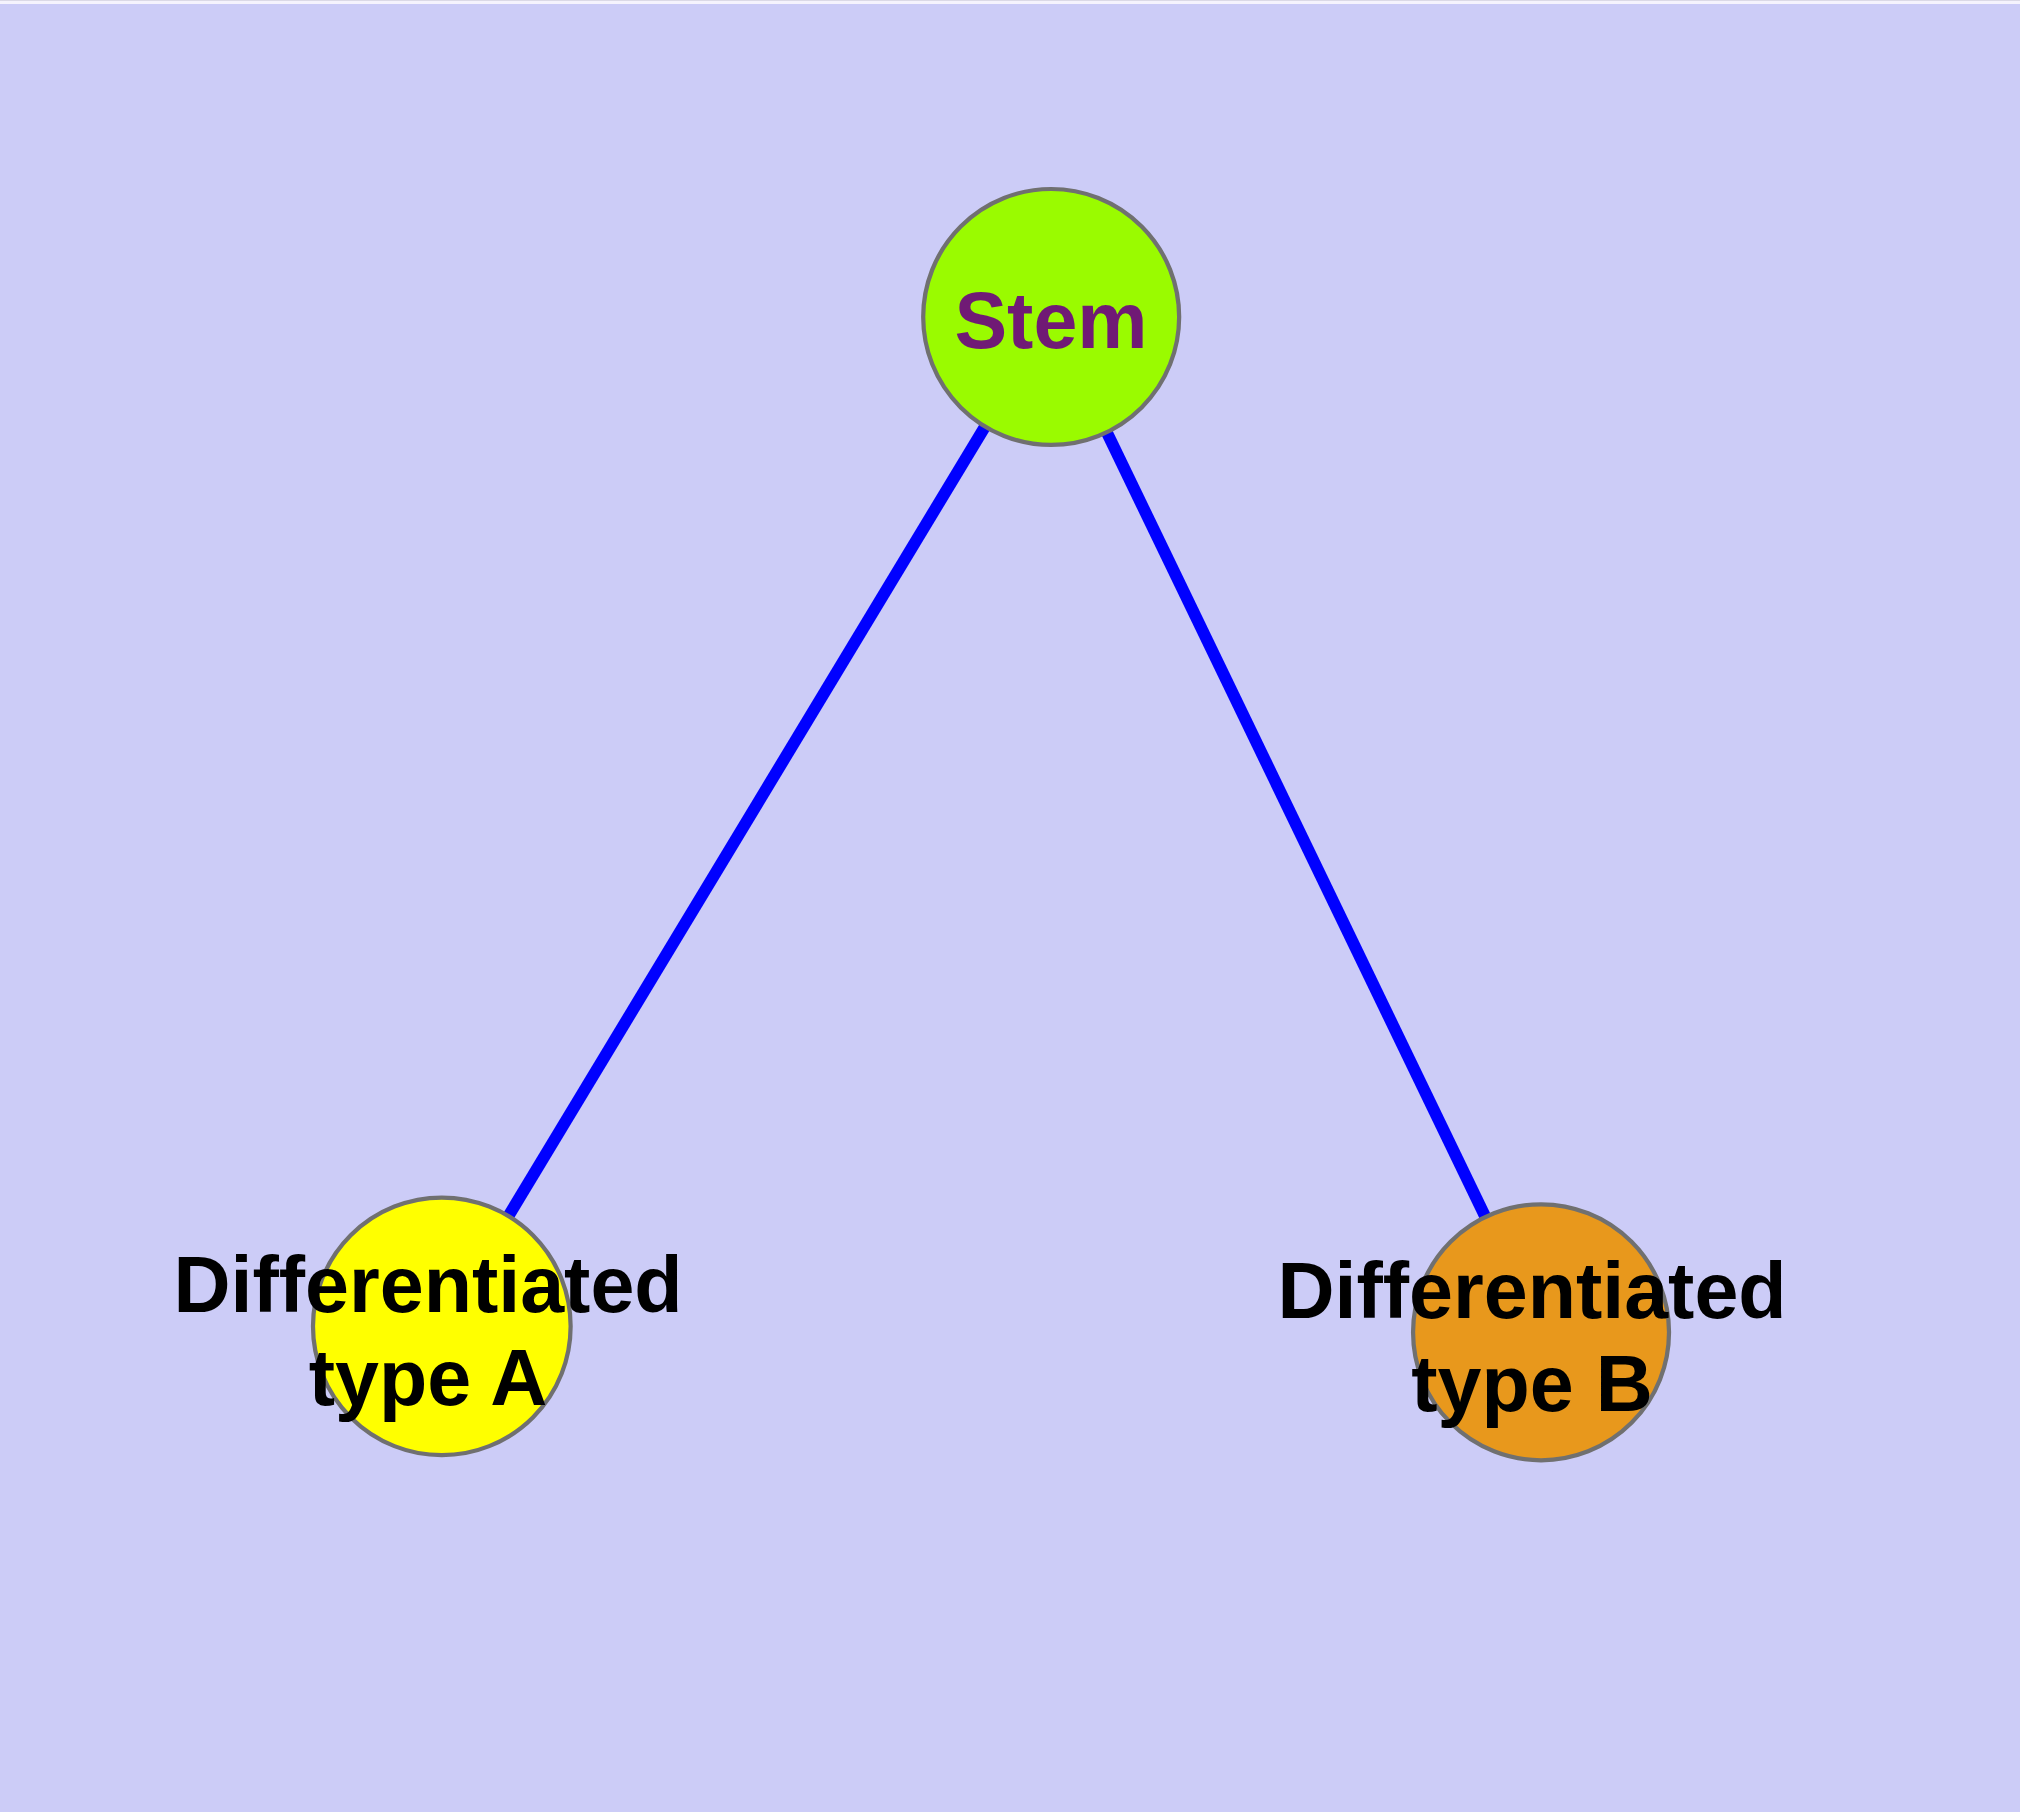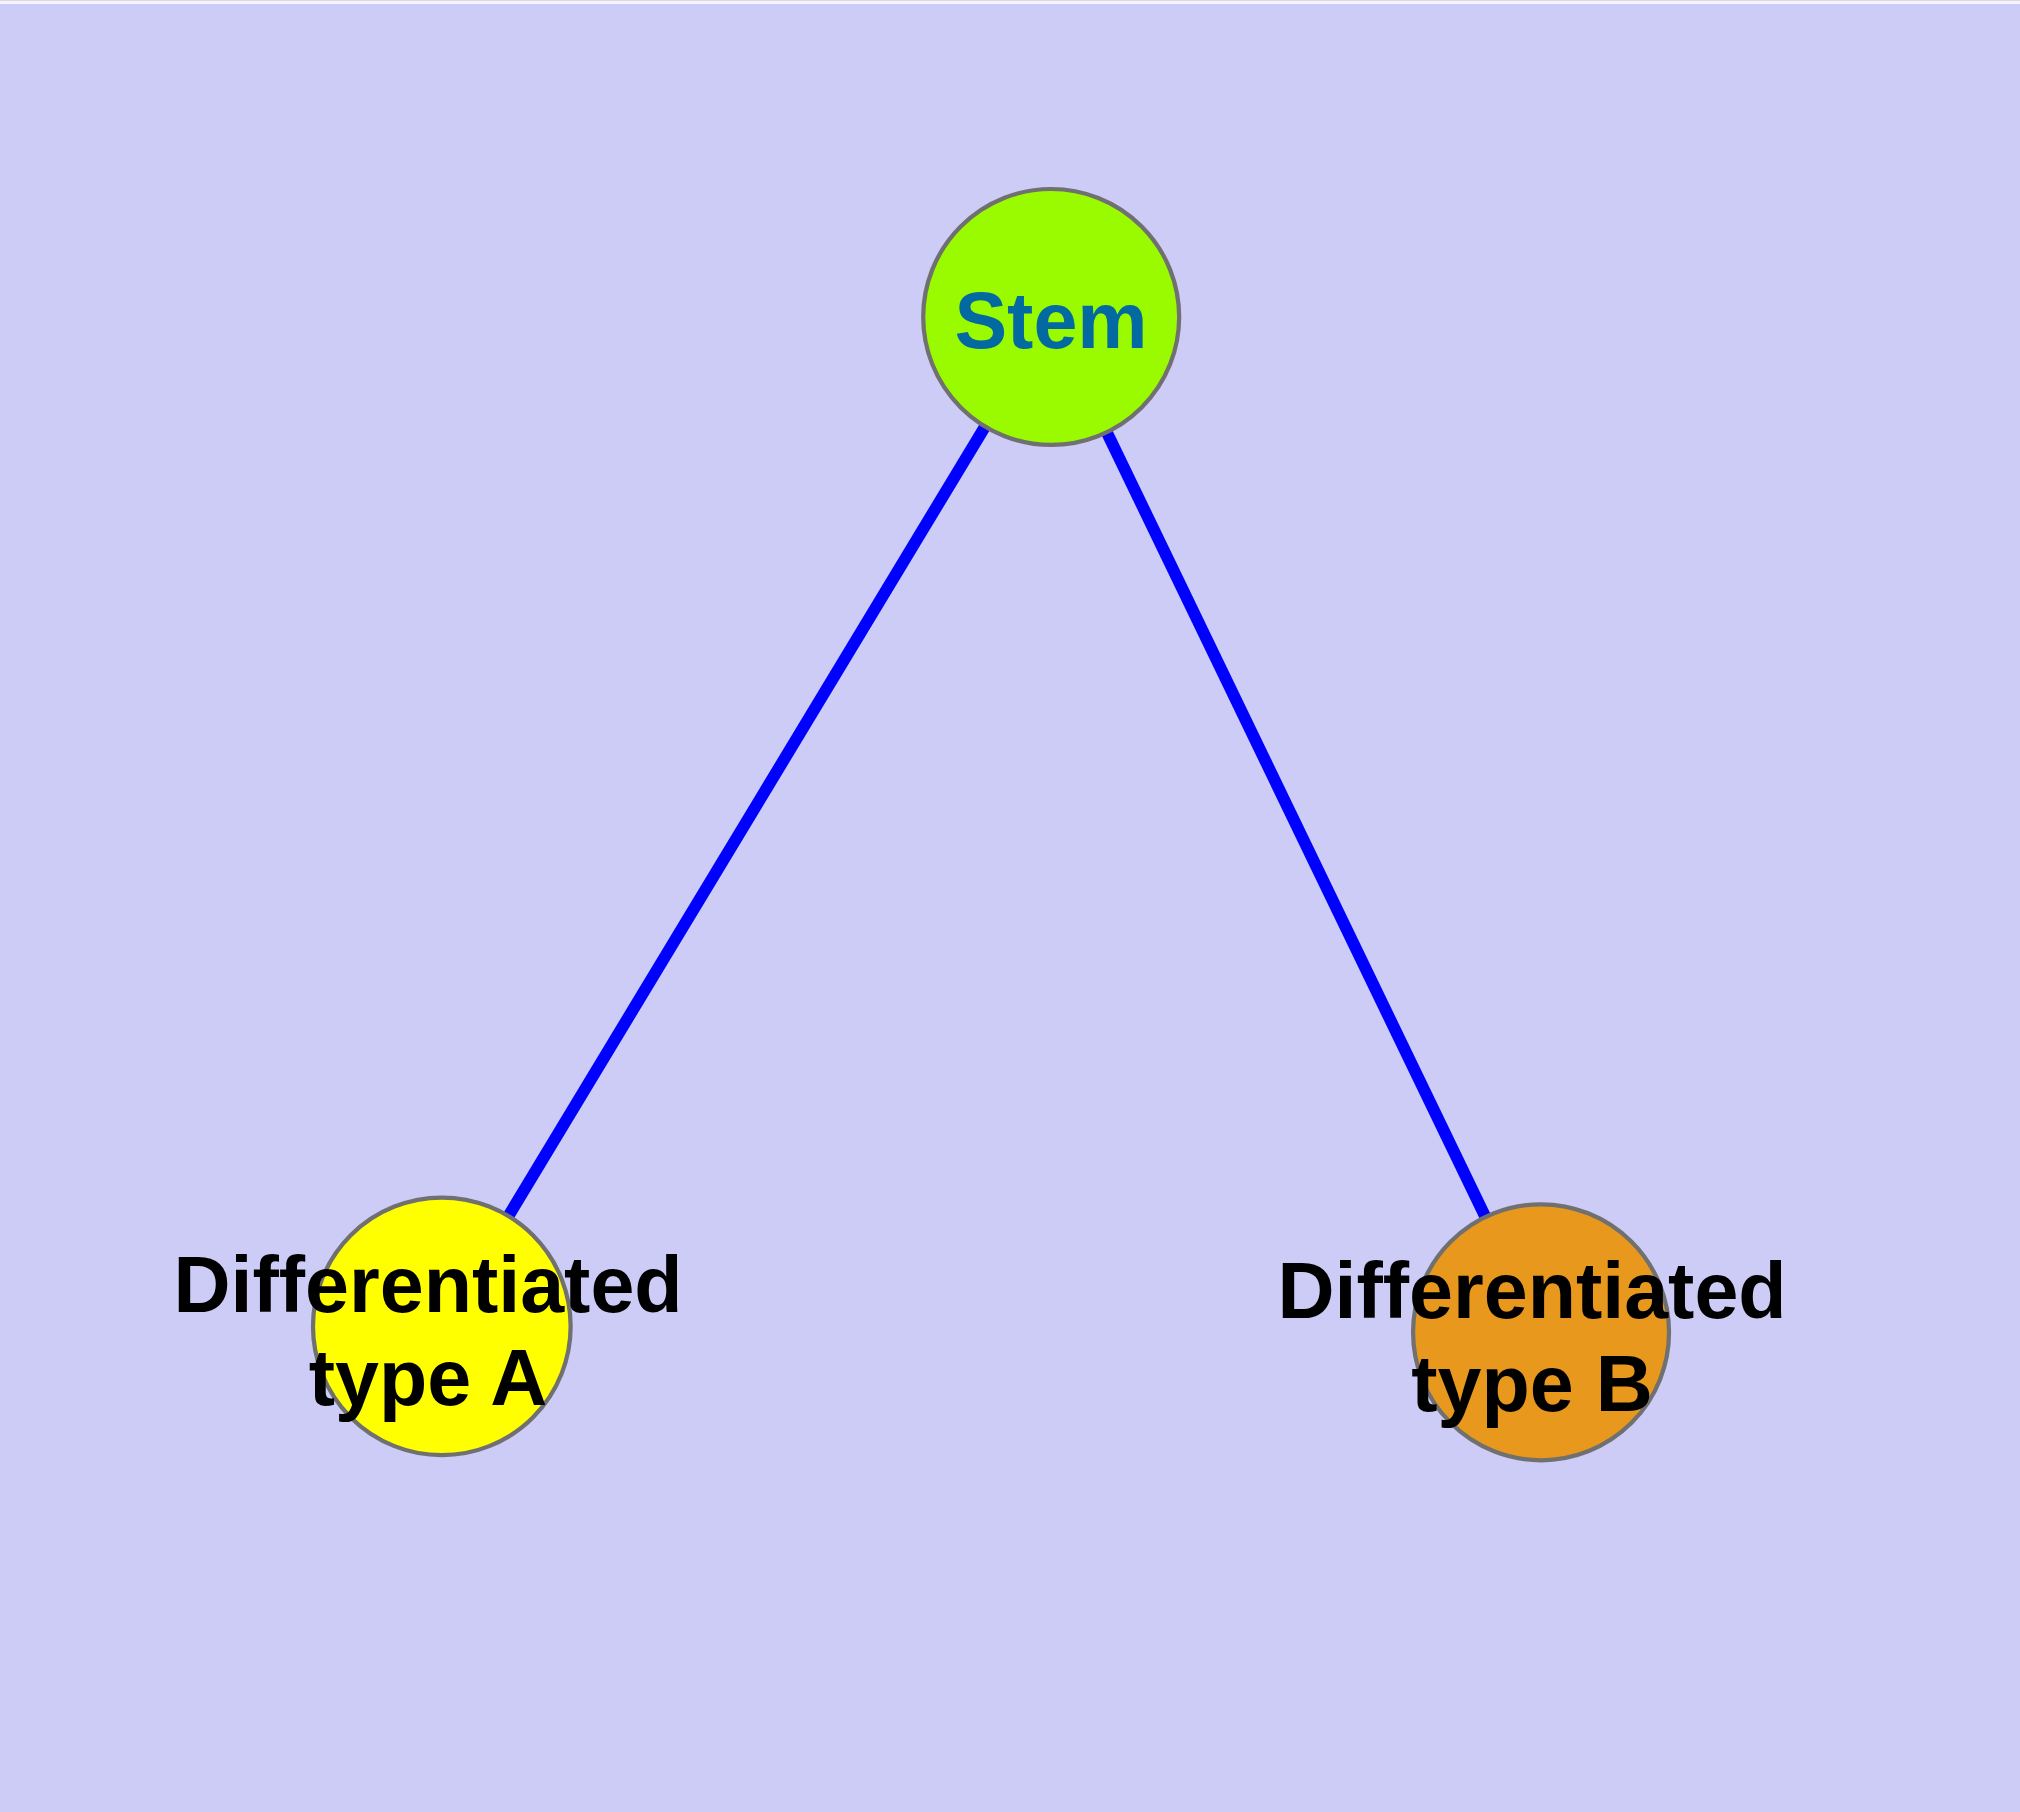--- a/index.html
+++ b/index.html
@@ -45,21 +45,21 @@
   <svg id="graph-svg" width="2021" height="1812" viewBox="0 0 2384 2138">
 
     <line x1="1240" y1="374" x2="521" y2="1565" stroke-width="14" stroke="#0000FF"></line>
     <line x1="1240" y1="374" x2="1818" y2="1572" stroke-width="14" stroke="#0000FF"></line>
 
     <circle cx="1240" cy="374" r="151" stroke-width="5" fill="#9AFB00" stroke="#707070"></circle>
     <circle cx="521" cy="1565" r="152" stroke-width="5" fill="#FFFF00" stroke="#707070"></circle>
     <circle cx="1818" cy="1572" r="151" stroke-width="5" fill="#E8981C" stroke="#707070"></circle>
   </svg>
 
-  <div class="node-label" style="left: 1051px; top: 320px; color: #0369a1;">Stem</div>
+  <div class="node-label" style="left: 1051px; top: 320px; color: #701a75;">Stem</div>
 
   <div class="node-label" style="left: 428px; top: 1331px; color: rgb(0, 0, 0);">Differentiated
 type A</div>
 
   <div class="node-label" style="left: 1532px; top: 1337px; color: rgb(0, 0, 0);">Differentiated
 type B</div>
 
   <div id="top-strip" style="background-color: rgb(245, 243, 253);"></div>
 </div>
 

